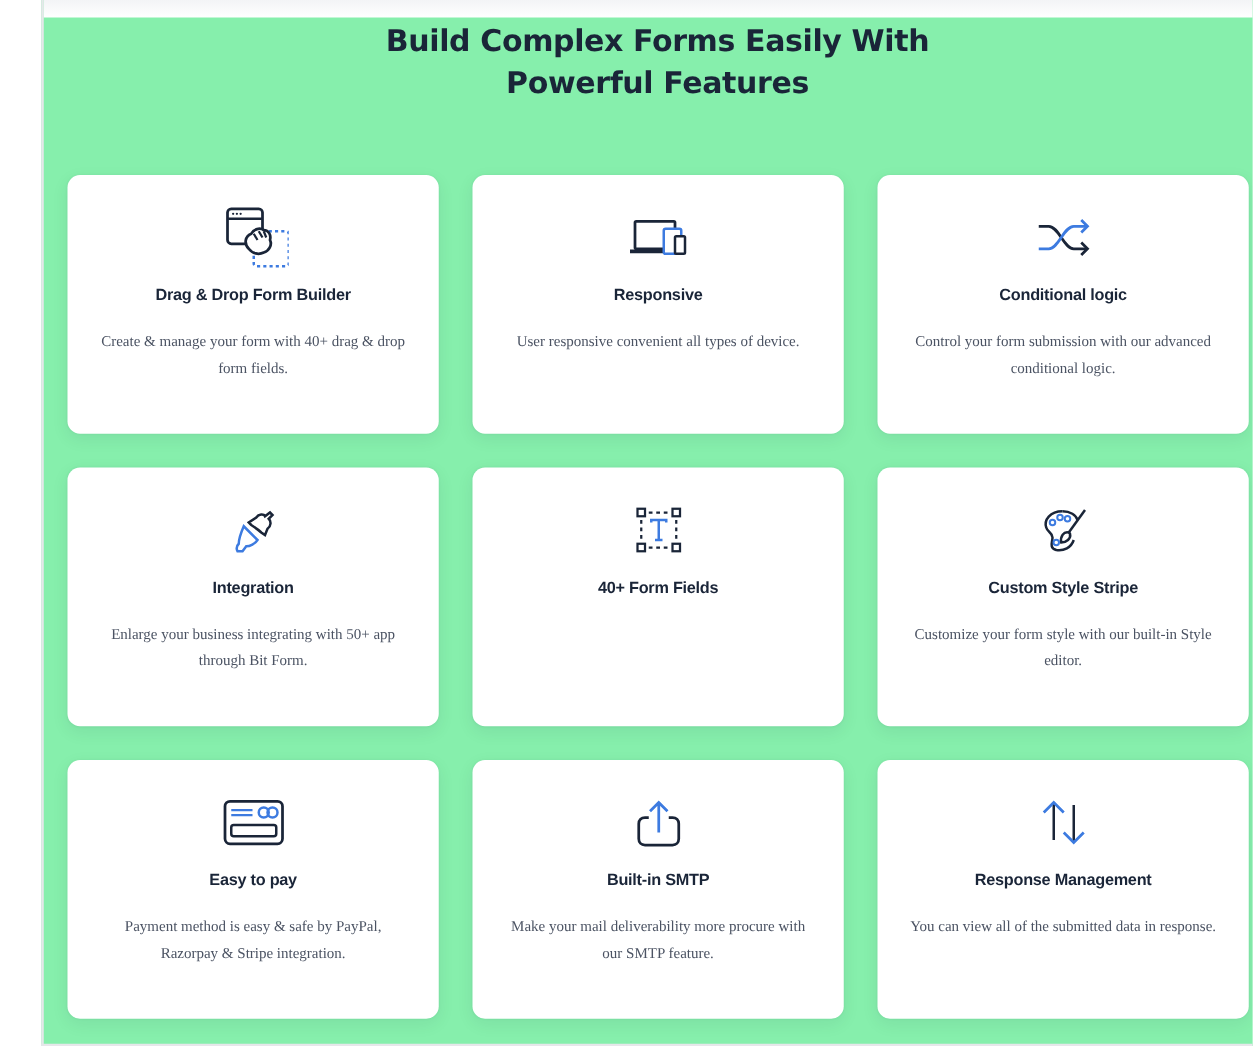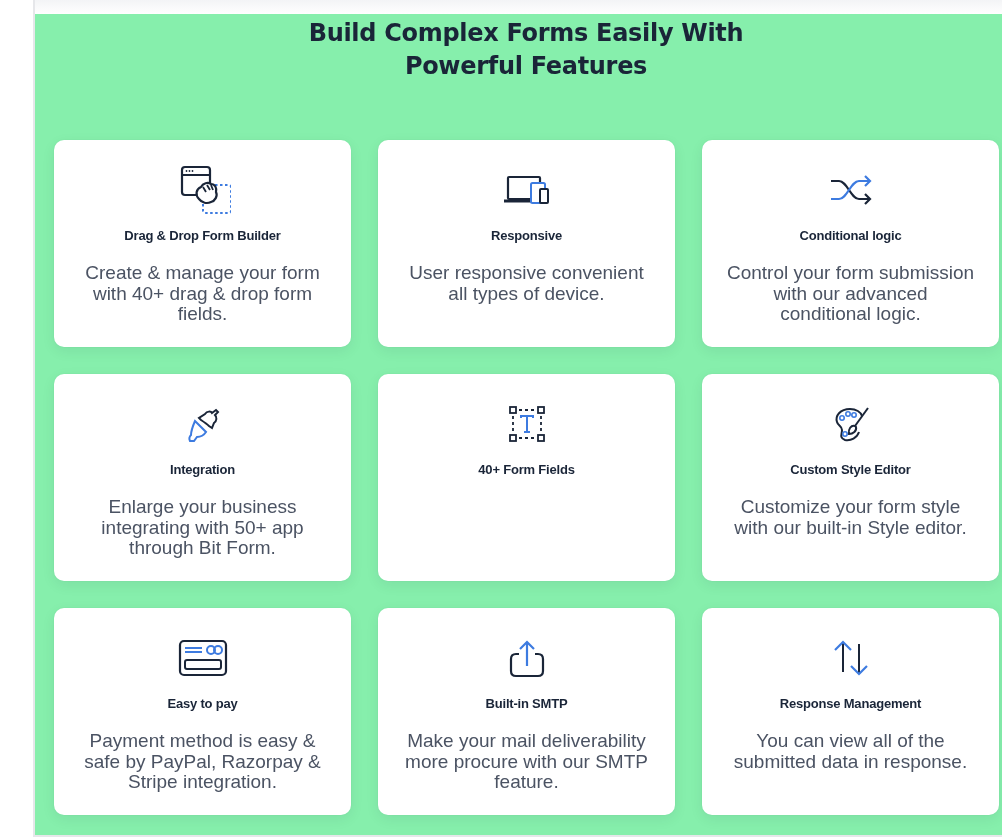--- a/index.html
+++ b/index.html
@@ -35,21 +35,21 @@
       position: absolute; left: 50%; top: 22px; width: 60px; height: 56px;
       margin-left: -30px; display: flex; align-items: center; justify-content: center;
     }
     .card .title {
       position: absolute; left: 0; top: 88px; width: 100%;
       font-family: Liberation Sans, sans-serif; font-weight: bold;
       font-size: 13px; color: #1a2538; letter-spacing: -0.2px;
     }
     .card .desc {
       position: absolute; left: 24px; right: 24px; top: 123px;
-      font-size: 19px; line-height: 20.5px; color: #4b5363;
+      font-size: 12px; line-height: 20.5px; color: #4b5363; font-family: Liberation Serif, serif;
     }
   </style>
 </head>
 <body>
 
 <div class="frame">
   <div class="topbar"></div>
 
   <h1 class="page-title">
     <span>Build Complex Forms Easily With</span>
@@ -130,21 +130,21 @@
         <path d="M19 5 C9 5 4 12 6 18 C7 22 11 22 11 26 C11 30 8 34 14 36 C20 37 26 34 28 28" stroke="#1a2538" stroke-width="2"></path>
         <path d="M19 5 C25 5 30 8 31 12" stroke="#1a2538" stroke-width="2"></path>
         <circle cx="11" cy="14" r="2.2" stroke="#3d7be0" stroke-width="1.6"></circle>
         <circle cx="17" cy="10" r="2.2" stroke="#3d7be0" stroke-width="1.6"></circle>
         <circle cx="23" cy="11" r="2.2" stroke="#3d7be0" stroke-width="1.6"></circle>
         <circle cx="14" cy="30" r="2.2" stroke="#3d7be0" stroke-width="1.6"></circle>
         <path d="M37 4 L24 22" stroke="#1a2538" stroke-width="2"></path>
         <path d="M24 22 C20 21 17 25 18 30 C22 30 26 27 25 23 Z" stroke="#1a2538" stroke-width="2"></path>
       </svg>
     </div>
-    <div class="title">Custom Style Editor</div>
+    <div class="title">Custom Style Stripe</div>
     <div class="desc">Customize your form style with our built-in Style editor.</div>
   </div>
 
   <div class="card" style="left:19px; top:608px;">
     <div class="icon">
       <svg width="50" height="38" viewBox="0 0 50 38" fill="none">
         <rect x="2" y="2" width="46" height="34" rx="4" stroke="#1a2538" stroke-width="2.2"></rect>
         <path d="M7 9 H24 M7 13 H24" stroke="#3d7be0" stroke-width="1.8"></path>
         <circle cx="33" cy="11" r="4" stroke="#3d7be0" stroke-width="2"></circle>
         <circle cx="40" cy="11" r="4" stroke="#3d7be0" stroke-width="2"></circle>

